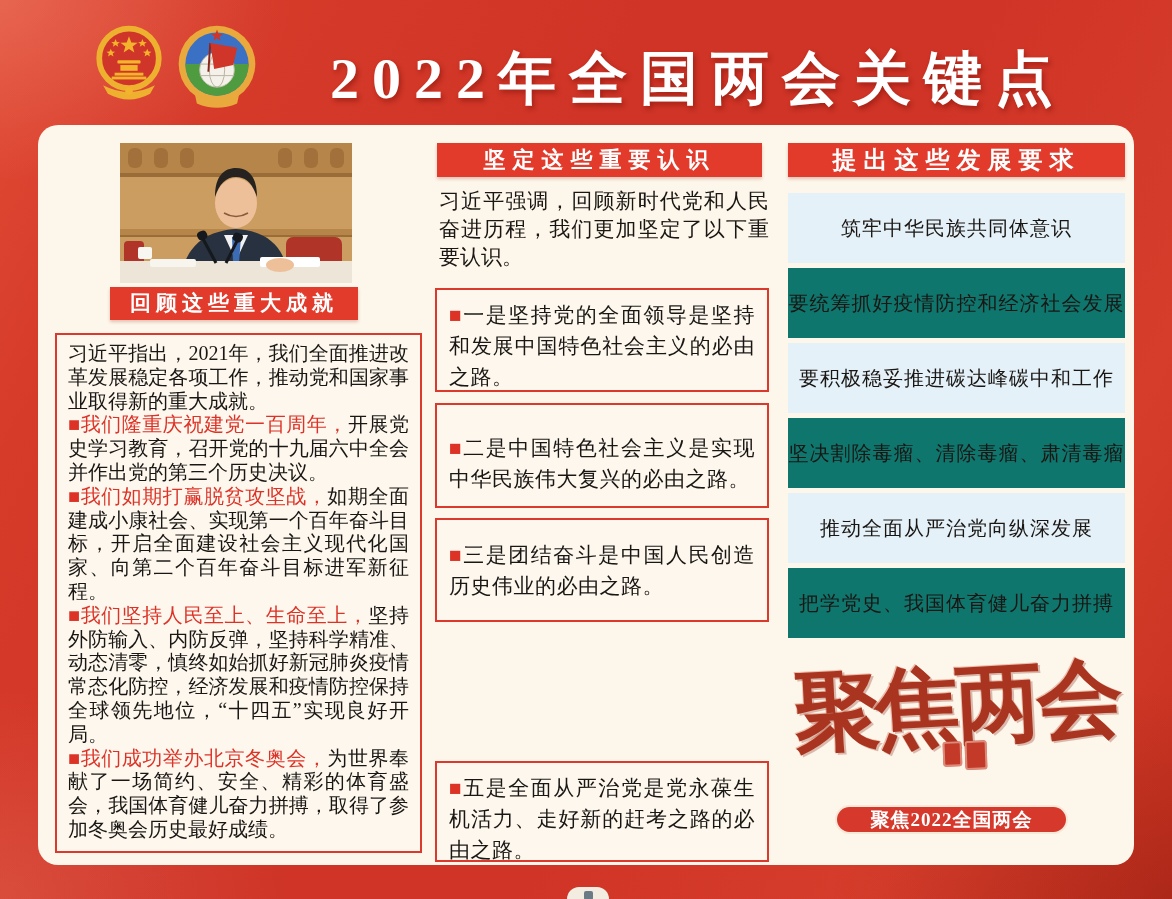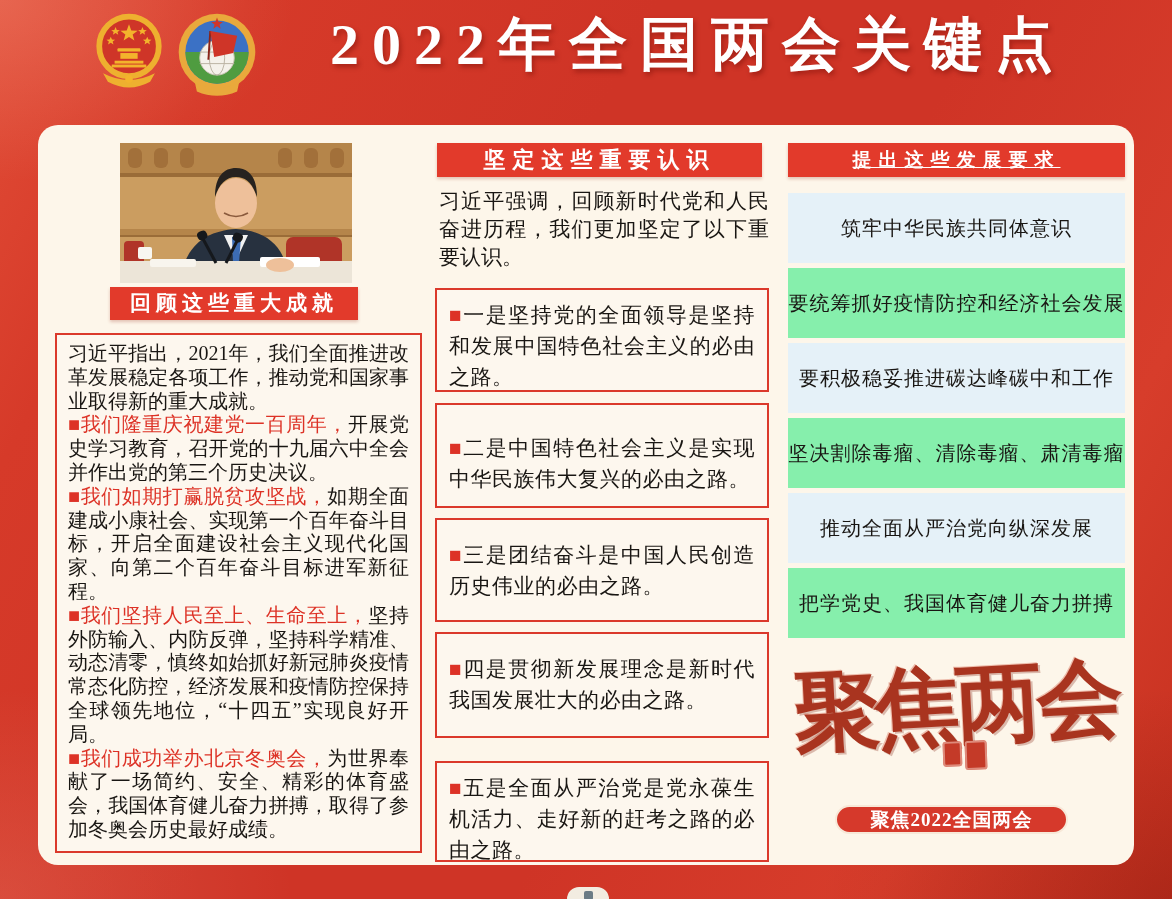--- a/index.html
+++ b/index.html
@@ -8,38 +8,38 @@
   .stage{position:relative;width:1172px;height:899px;
     background:linear-gradient(118deg,#e14c36 0%,#d63a29 15%,#cf3426 40%,#cf3426 60%,#d73d2b 82%,#c5301f 100%);}
   .stage::before{content:"";position:absolute;inset:0;pointer-events:none;
     background:
       radial-gradient(ellipse 420px 260px at 0% 0%,rgba(255,190,170,.22),transparent 70%),
       radial-gradient(ellipse 420px 300px at 0% 100%,rgba(255,190,170,.16),transparent 70%),
       radial-gradient(ellipse 500px 300px at 100% 100%,rgba(110,18,8,.28),transparent 70%);}
 
   
   .header{position:absolute;left:95px;top:6px;right:35px;height:112px;
-    display:flex;align-items:flex-start;}
+    display:flex;align-items:flex-end;}
   .emblems{display:flex;align-items:center;gap:12px;flex:0 0 auto;}
   .poster-title{flex:1;text-align:center;color:#ffffff;font-weight:bold;
     font-size:58px;letter-spacing:13px;white-space:nowrap;
     text-shadow:2px 3px 5px rgba(110,12,5,.45);}
 
   
   .panel{position:absolute;left:38px;top:125px;width:1096px;height:740px;
     background:#fdf6ea;border-radius:20px;}
 
   .banner{position:absolute;background:#e23a2b;color:#ffffff;font-weight:bold;
     text-align:center;box-shadow:0 2px 3px rgba(150,40,20,.25);}
   .left-b{left:72px;top:162px;width:248px;height:33px;line-height:33px;
     font-size:21px;letter-spacing:5px;}
   .mid-b{left:399px;top:18px;width:325px;height:34px;line-height:34px;
     font-size:22px;letter-spacing:7px;}
   .right-b{left:750px;top:18px;width:337px;height:34px;line-height:34px;
-    font-size:19px;letter-spacing:7px;text-decoration:underline;}
+    font-size:24px;letter-spacing:7px;}
 
   
   .photo{position:absolute;left:82px;top:18px;width:232px;height:140px;overflow:hidden;}
   .textbox{position:absolute;left:17px;top:208px;width:367px;height:520px;
     border:2px solid #db392b;background:#fdf7ee;box-sizing:border-box;
     padding:7px 11px;font-size:20px;line-height:23.8px;text-align:justify;
     color:#191613;overflow:hidden;}
   .textbox p{margin:0;}
   .hl{color:#dd3226;}
 
@@ -55,21 +55,21 @@
   .mb3{top:393px;height:104px;padding-top:20px;}
   .mb4{top:507px;height:106px;padding-top:20px;}
   .mb5{top:636px;height:101px;}
   .bullet{color:#dd3226;}
 
   
   .r-item{position:absolute;left:750px;width:337px;height:70px;
     display:flex;align-items:center;justify-content:center;
     font-size:20px;color:#191613;letter-spacing:1px;text-align:center;}
   .r-blue{background:#e5f1f8;}
-  .r-pink{background:#86efac;}
+  .r-pink{background:#0f766e;}
   .r1{top:68px;}  .r2{top:143px;} .r3{top:218px;}
   .r4{top:293px;} .r5{top:368px;} .r6{top:443px;}
 
   .calligraphy{position:absolute;left:743px;top:533px;width:350px;
     text-align:center;font-size:86px;line-height:1.1;font-weight:bold;
     color:#a9341f;letter-spacing:-5px;transform:rotate(-3deg);
     text-shadow:2px 2px 0 rgba(130,30,12,.28),-1px -1px 0 rgba(210,80,55,.35);
     font-family:"DejaVu Serif","Liberation Serif",serif;}
   .seal{position:absolute;left:905px;top:616px;display:flex;gap:3px;
     transform:rotate(-2deg);}
@@ -173,21 +173,20 @@
       <p><span class="hl">■我们坚持人民至上、生命至上，</span><span>坚持外防输入、内防反弹，坚持科学精准、动态清零，慎终如始抓好新冠肺炎疫情常态化防控，经济发展和疫情防控保持全球领先地位，“十四五”实现良好开局。</span></p>
       <p><span class="hl">■我们成功举办北京冬奥会，</span><span>为世界奉献了一场简约、安全、精彩的体育盛会，我国体育健儿奋力拼搏，取得了参加冬奥会历史最好成绩。</span></p>
     </div>
 
     <div class="banner mid-b">坚定这些重要认识</div>
     <div class="intro">习近平强调，回顾新时代党和人民奋进历程，我们更加坚定了以下重要认识。</div>
 
     <div class="mbox mb1"><span class="bullet">■</span><span>一是坚持党的全面领导是坚持和发展中国特色社会主义的必由之路。</span></div>
     <div class="mbox mb2"><span class="bullet">■</span><span>二是中国特色社会主义是实现中华民族伟大复兴的必由之路。</span></div>
     <div class="mbox mb3"><span class="bullet">■</span><span>三是团结奋斗是中国人民创造历史伟业的必由之路。</span></div>
-    <div class="mbox mb4"><span class="bullet">■</span><span>四是贯彻新发展理念是新时代我国发展壮大的必由之路。</span></div>
     <div class="mbox mb5"><span class="bullet">■</span><span>五是全面从严治党是党永葆生机活力、走好新的赶考之路的必由之路。</span></div>
 
     <div class="banner right-b">提出这些发展要求</div>
     <div class="r-item r-blue r1">筑牢中华民族共同体意识</div>
     <div class="r-item r-pink r2">要统筹抓好疫情防控和经济社会发展</div>
     <div class="r-item r-blue r3">要积极稳妥推进碳达峰碳中和工作</div>
     <div class="r-item r-pink r4">坚决割除毒瘤、清除毒瘤、肃清毒瘤</div>
     <div class="r-item r-blue r5">推动全面从严治党向纵深发展</div>
     <div class="r-item r-pink r6">把学党史、我国体育健儿奋力拼搏</div>
 

